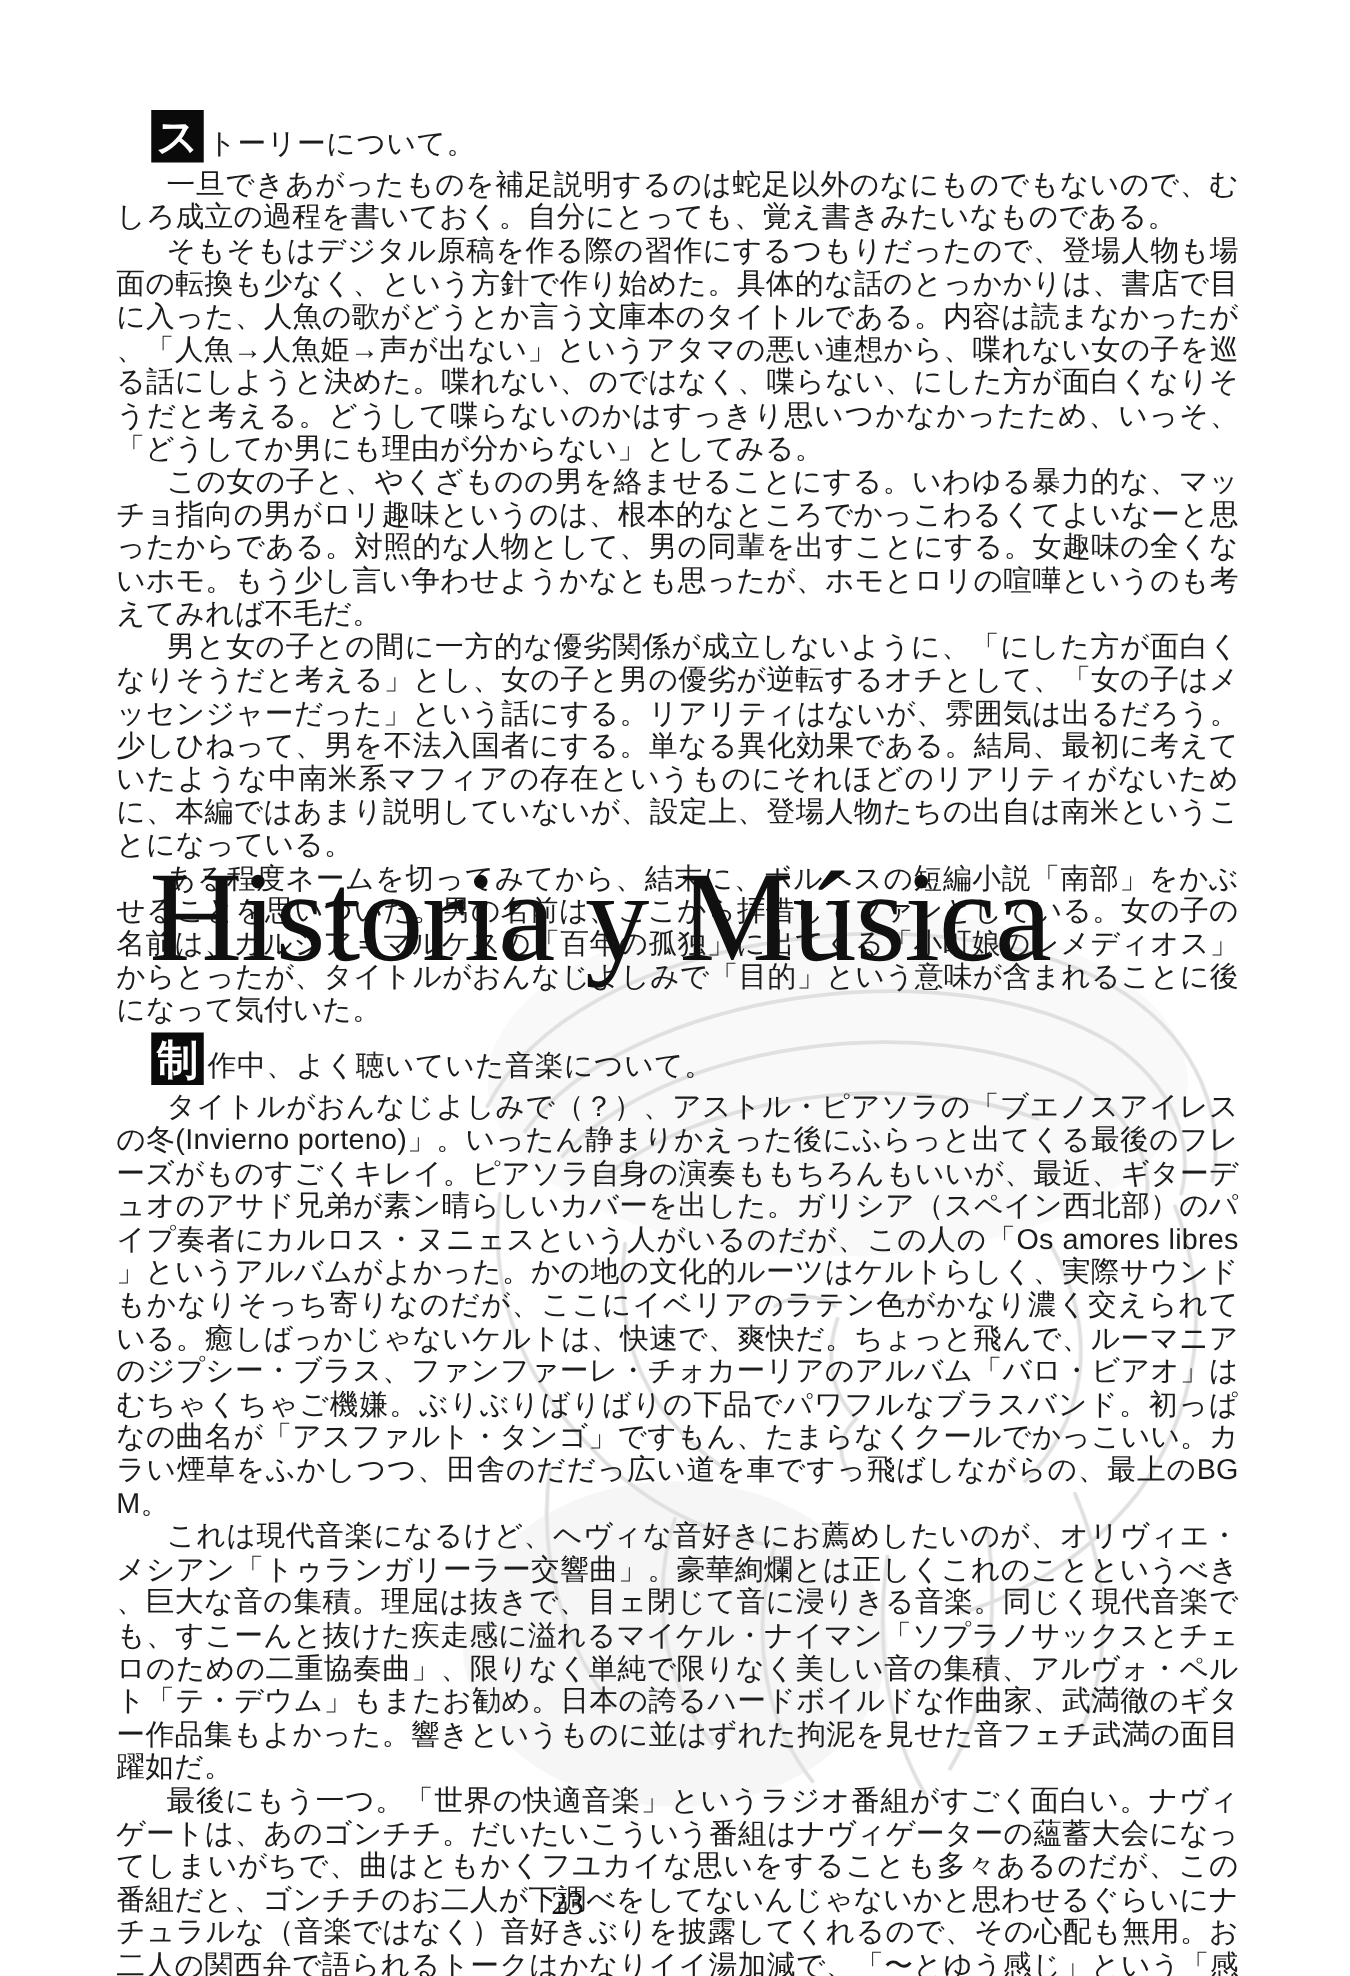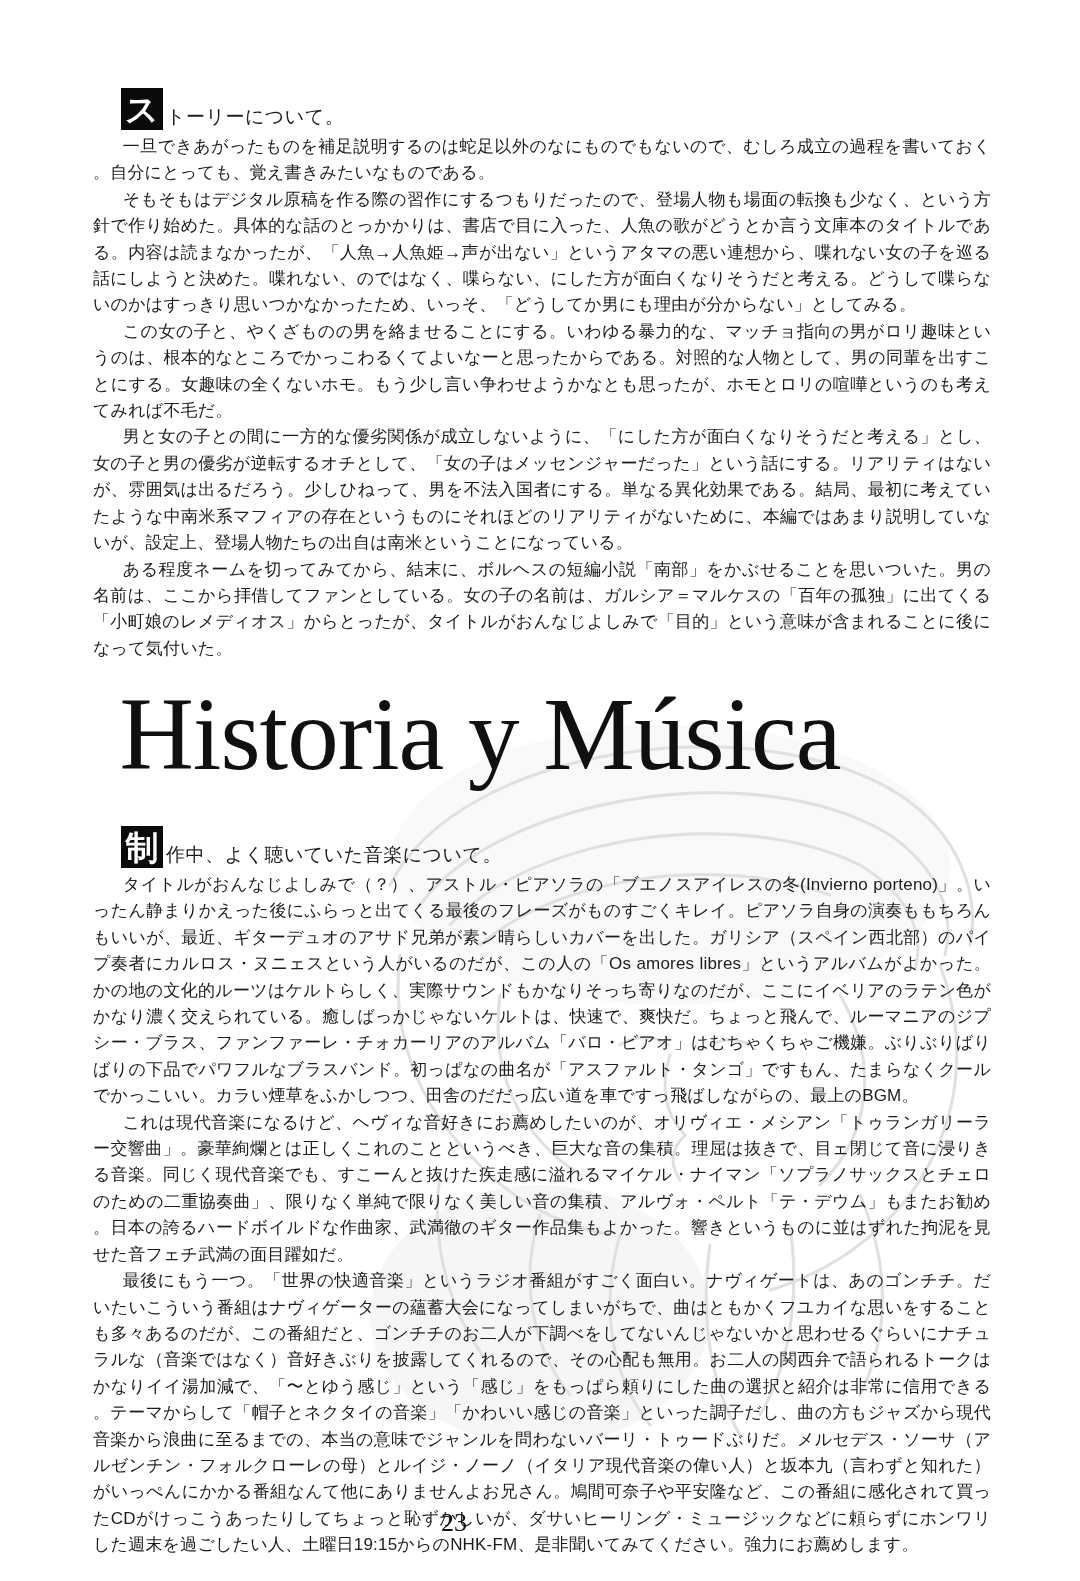--- a/index.html
+++ b/index.html
@@ -46,28 +46,28 @@
     height: 42px;
     background: #0a0a0a;
     color: #ffffff;
     font-size: 33px;
     font-weight: bold;
     line-height: 1;
     margin-right: 3px;
     flex: 0 0 auto;
   }
   .heading-rest {
-    font-size: 19px;
+    font-size: 23px;
     line-height: 1;
     padding-bottom: 4px;
     letter-spacing: 0.5px;
   }
   .body-text p {
     margin: 0;
-    font-size: 17px;
+    font-size: 23px;
     line-height: 26.4px;
     text-align: justify;
     text-indent: 1.75em;
     letter-spacing: 0.2px;
     overflow-wrap: anywhere;
     line-break: anywhere;
   }
   .big-title {
     position: absolute;
     left: 0;

